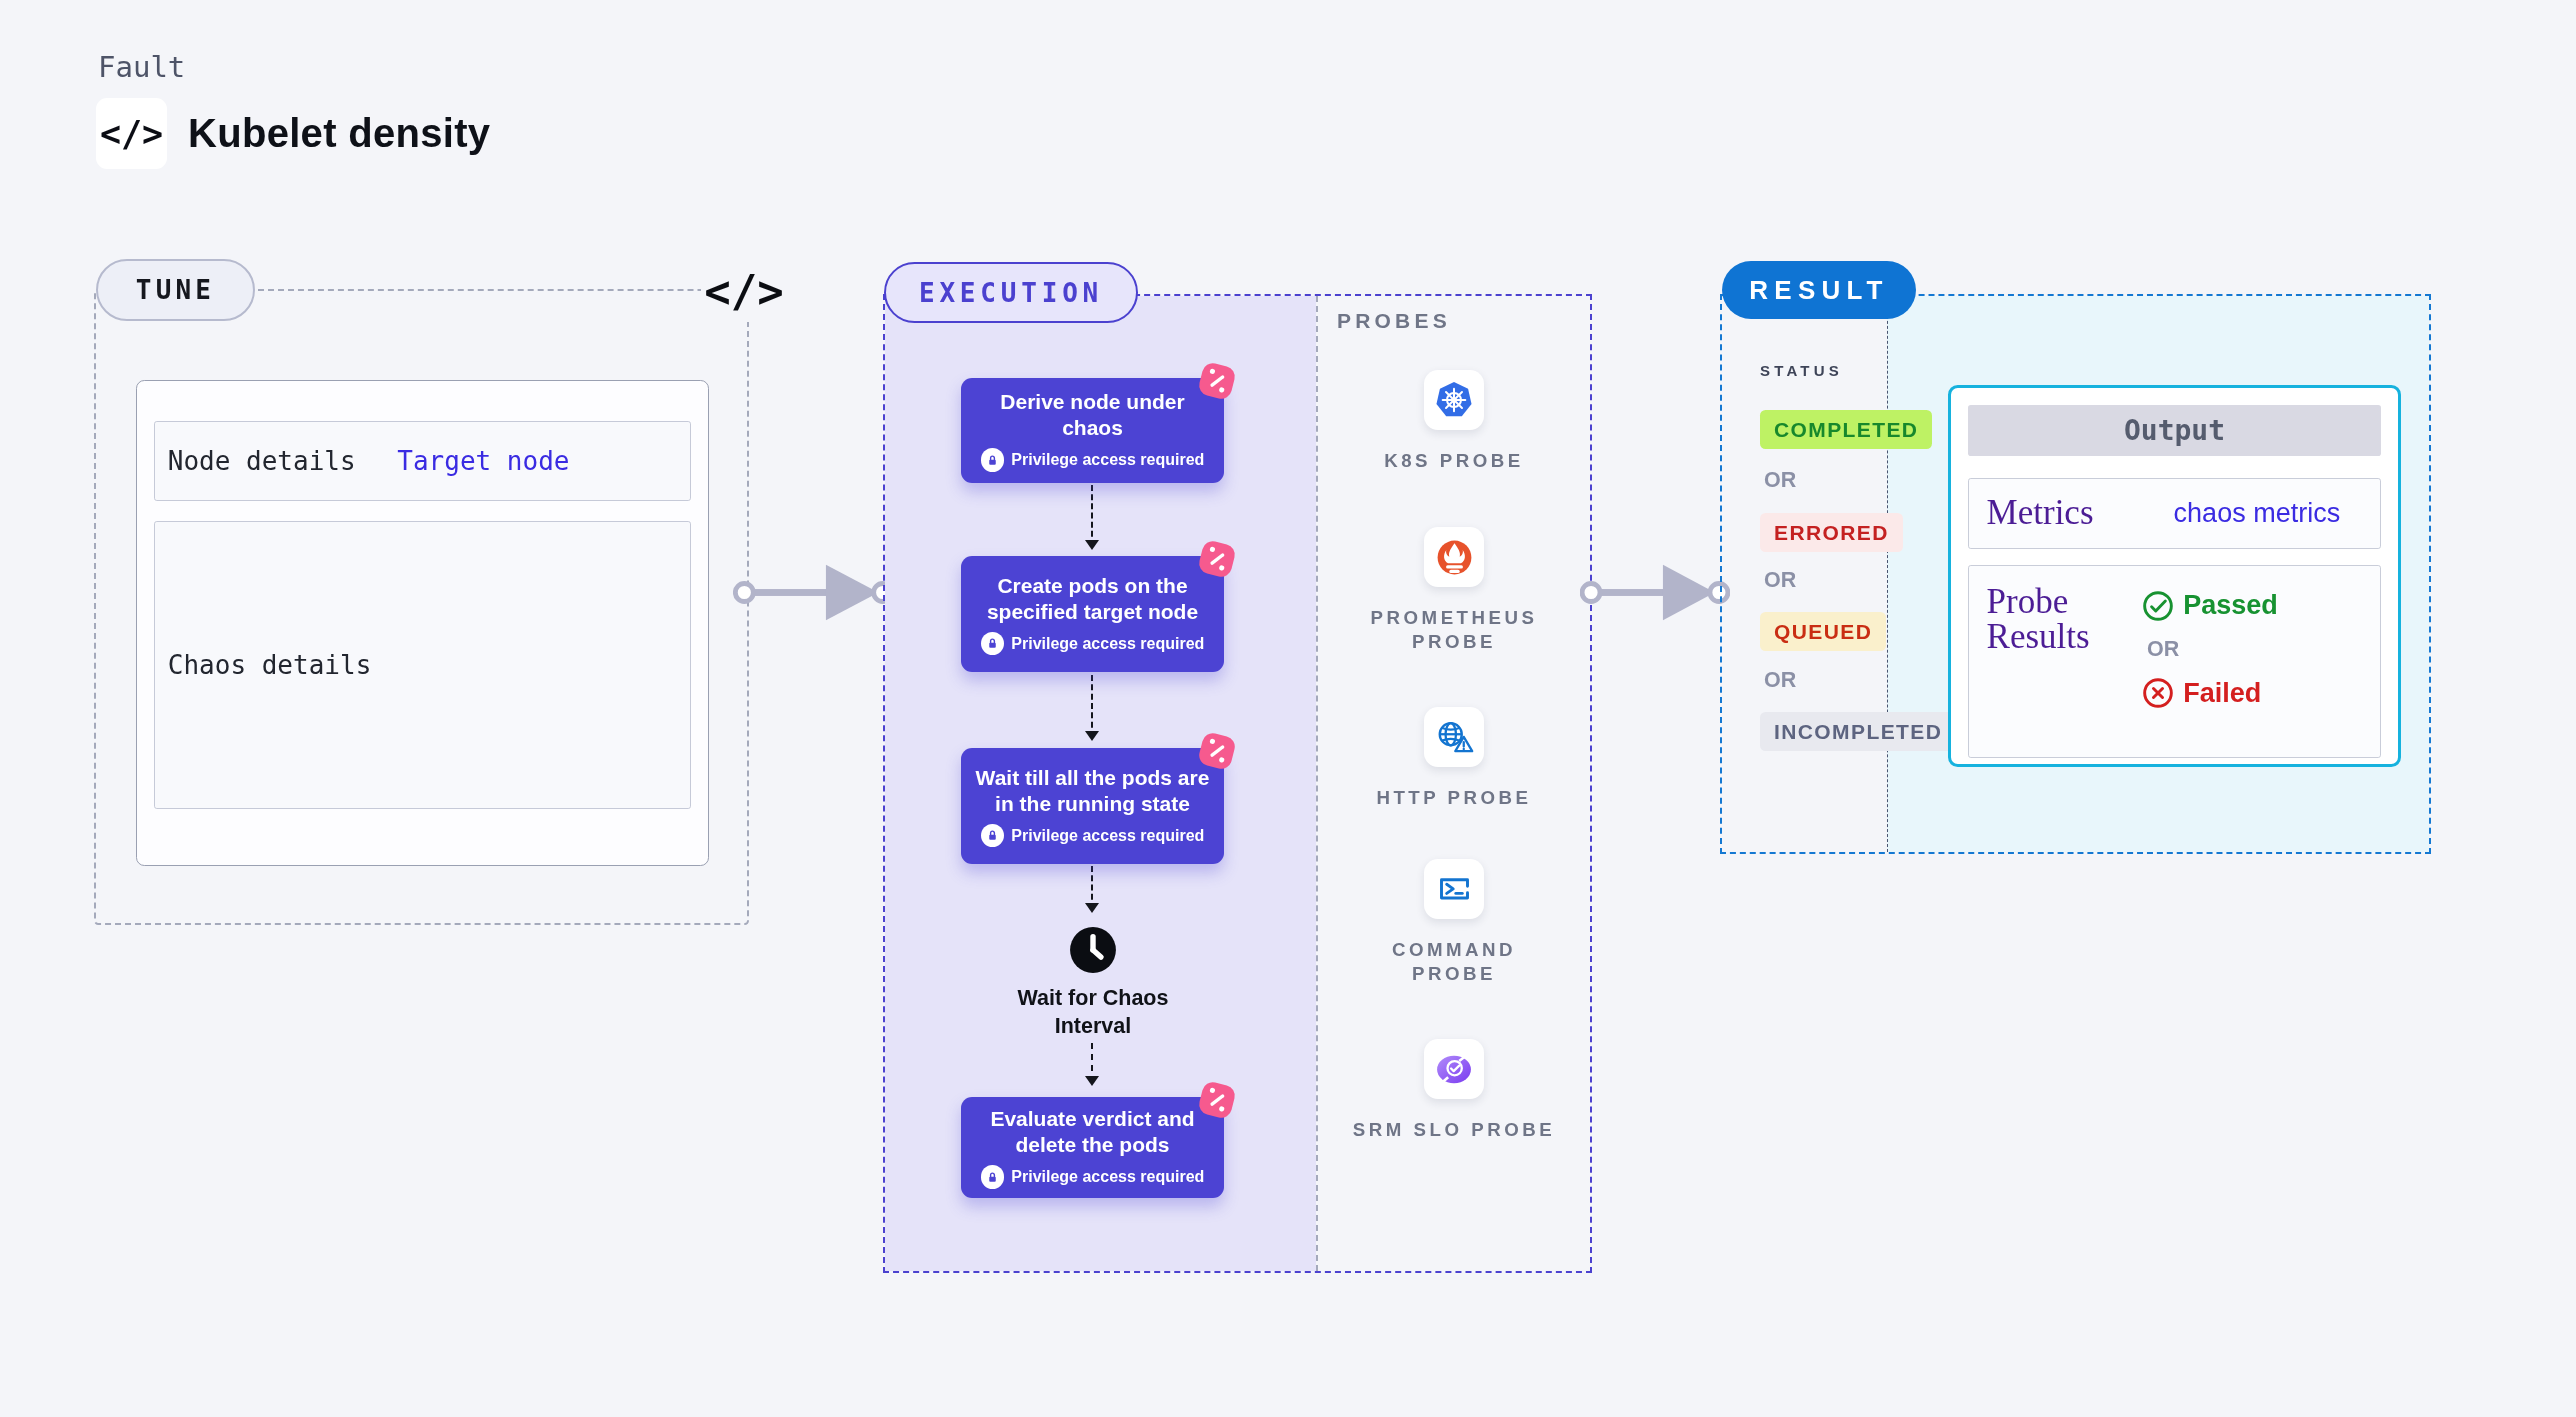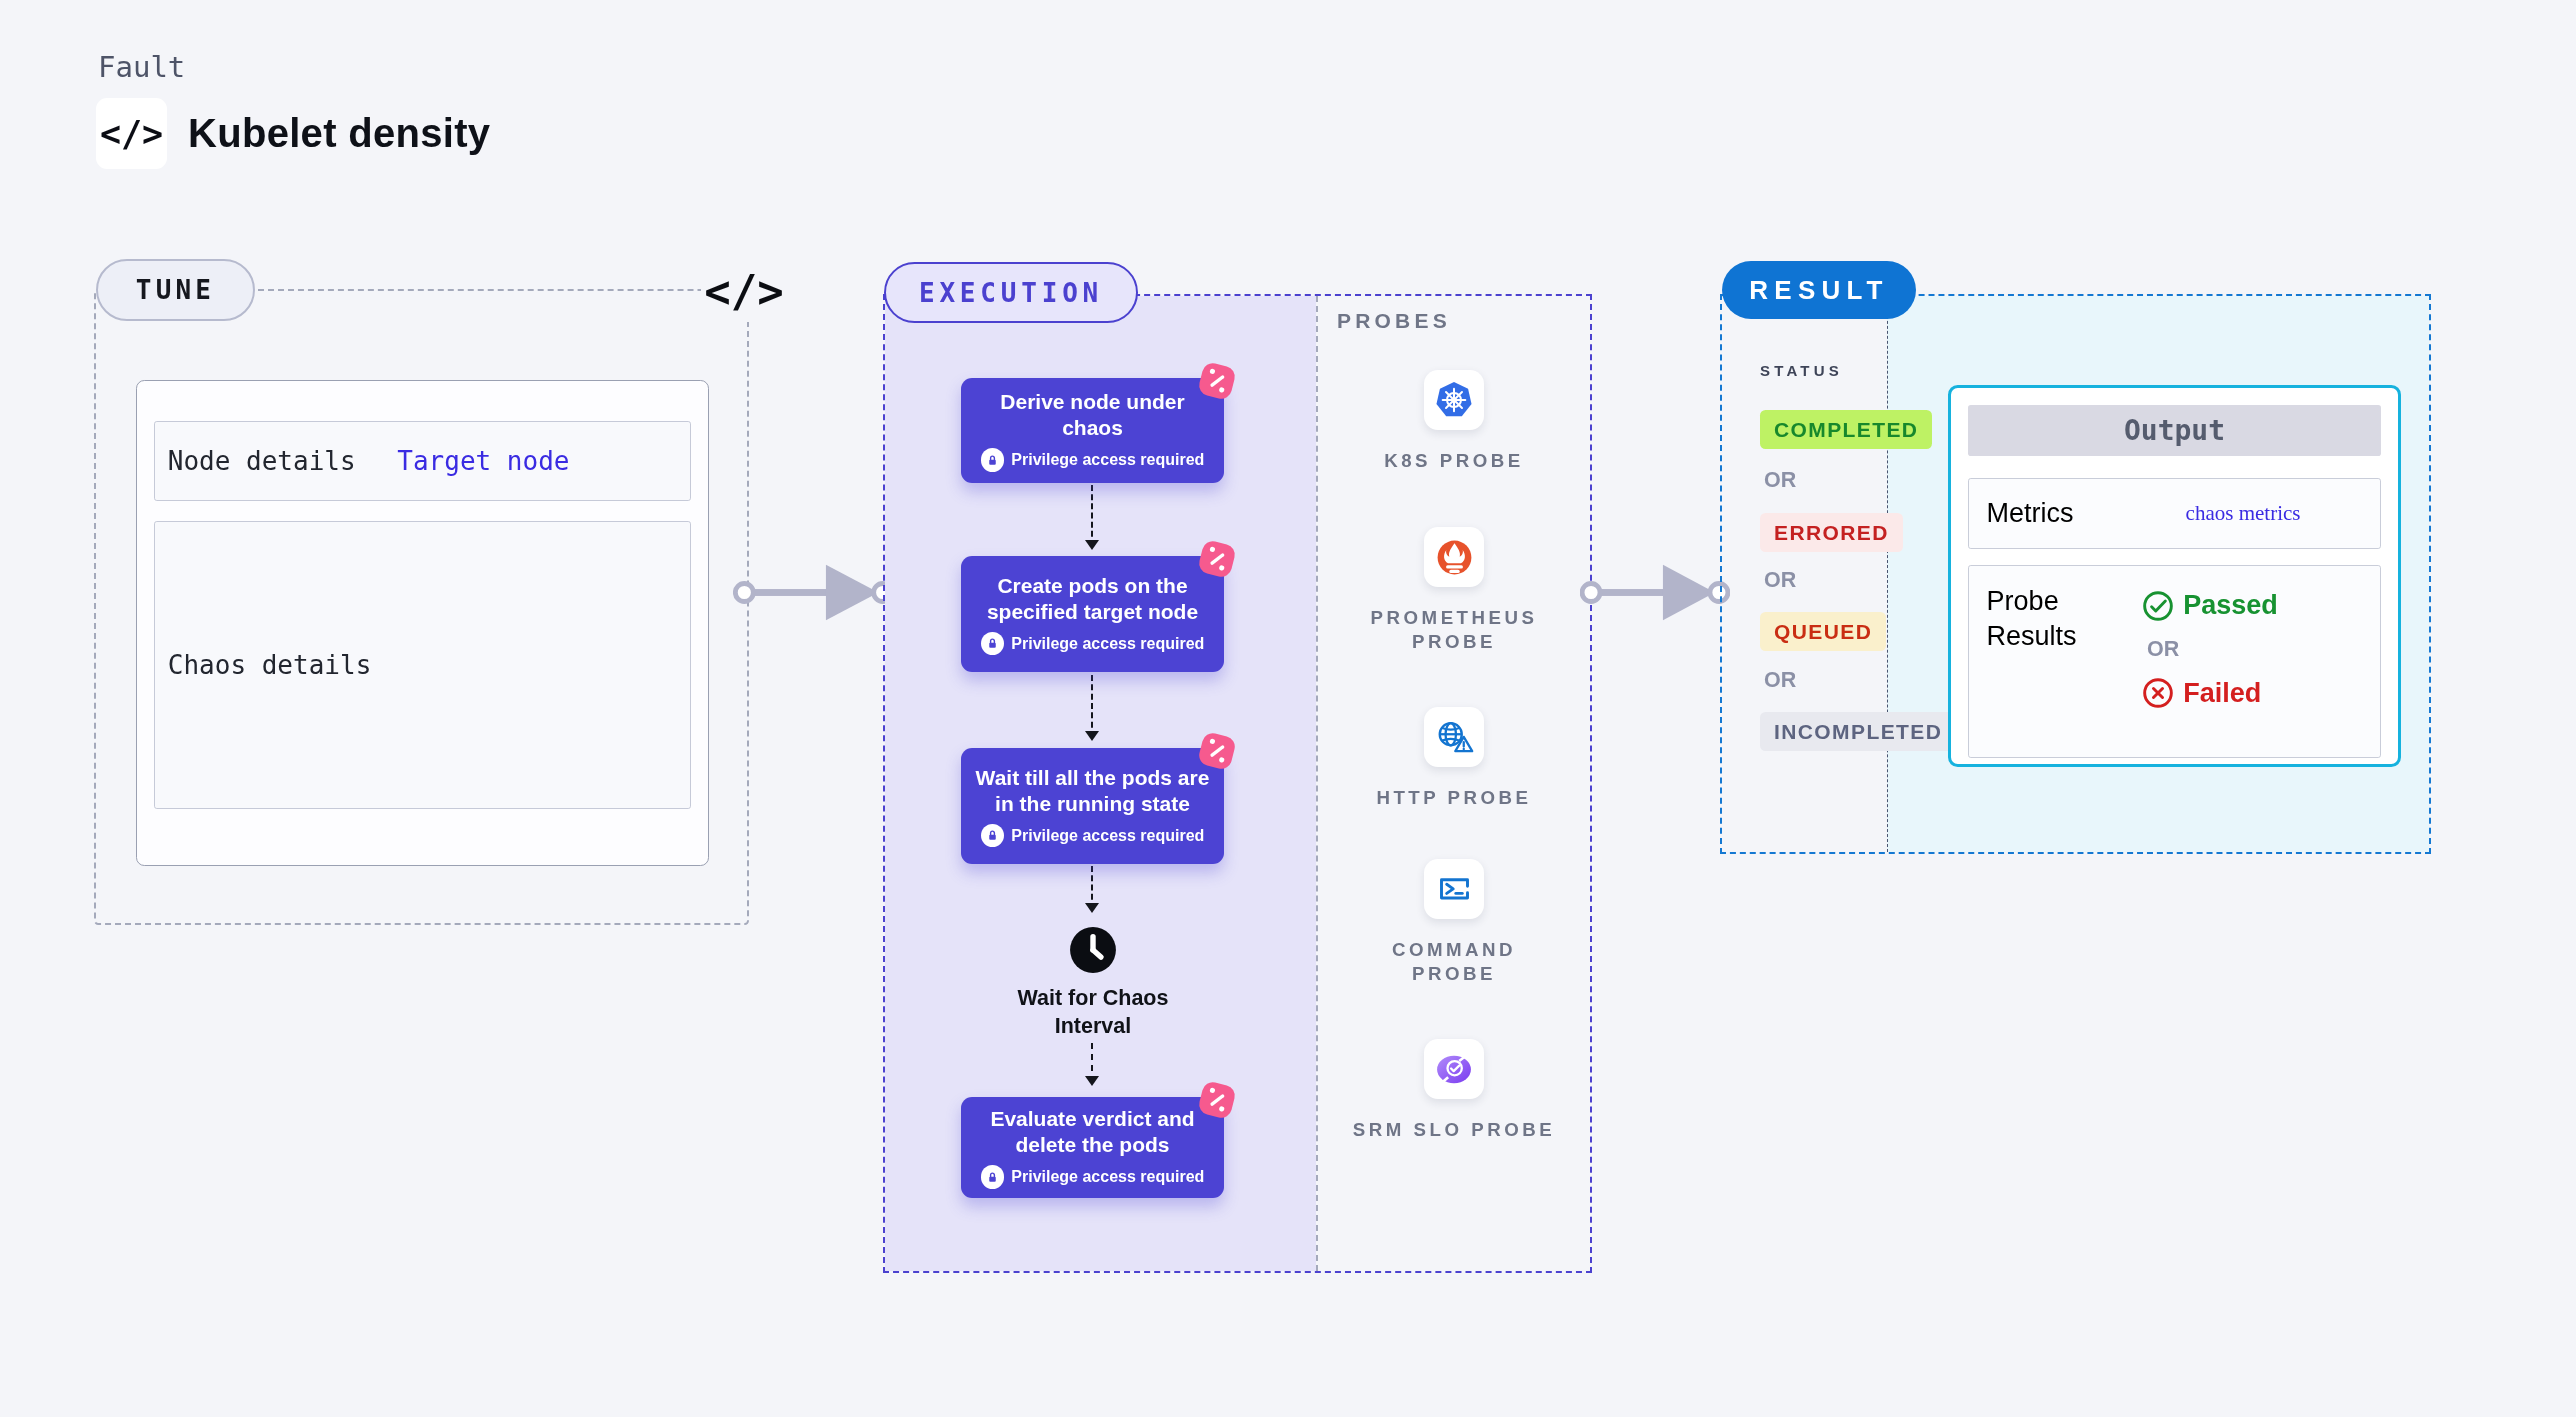--- a/index.html
+++ b/index.html
@@ -97,23 +97,23 @@
   .or{position:absolute;left:1764px;font-size:21.5px;font-weight:600;color:#8b90a6;z-index:3;}
   .or1{top:468px;} .or2{top:568px;} .or3{top:668px;}
 
   .output-card{position:absolute;left:1948px;top:385px;width:453px;height:382px;background:#ffffff;
                border:3.5px solid #16b2de;border-radius:9.7px;padding:16.6px;box-sizing:border-box;z-index:3;}
   .out-header{height:51px;background:#d9d9e3;border-radius:2.8px;display:flex;align-items:center;
               justify-content:center;font-family:"DejaVu Sans Mono",monospace;font-weight:bold;
               font-size:28px;color:#555c6e;}
   .out-row{border:1.4px solid #c9cdd9;border-radius:2.8px;background:#fbfcfe;box-sizing:border-box;}
   .metrics-row{margin-top:22px;height:71px;display:flex;align-items:center;}
-  .out-label{font-family:Liberation Sans, sans-serif;font-size:27px;color:#000000;}
+  .out-label{font-family:Liberation Serif, serif;font-size:35px;color:#4c1d95;}
   .metrics-row .out-label{padding-left:18px;width:164px;}
-  .metrics-value{font-family:Liberation Serif, serif;font-size:21px;color:#3a2be2;margin-left:35px;}
+  .metrics-value{font-family:Liberation Sans, sans-serif;font-size:27px;color:#3a2be2;margin-left:23px;}
   .probe-row{margin-top:16.6px;height:193px;position:relative;}
   .probe-row .out-label{position:absolute;left:18px;top:18px;width:125px;line-height:35px;}
   .verdicts{position:absolute;left:173px;top:23.6px;display:flex;flex-direction:column;}
   .verdict{display:flex;align-items:center;gap:9.7px;}
   .verdict-text{font-size:27px;font-weight:bold;}
   .passed-text{color:#179231;}
   .failed-text{color:#d41f1f;}
   .or-out{font-size:21.5px;font-weight:600;color:#8b90a6;margin:15.2px 0 15.2px 5.5px;}
 </style>
 </head>

